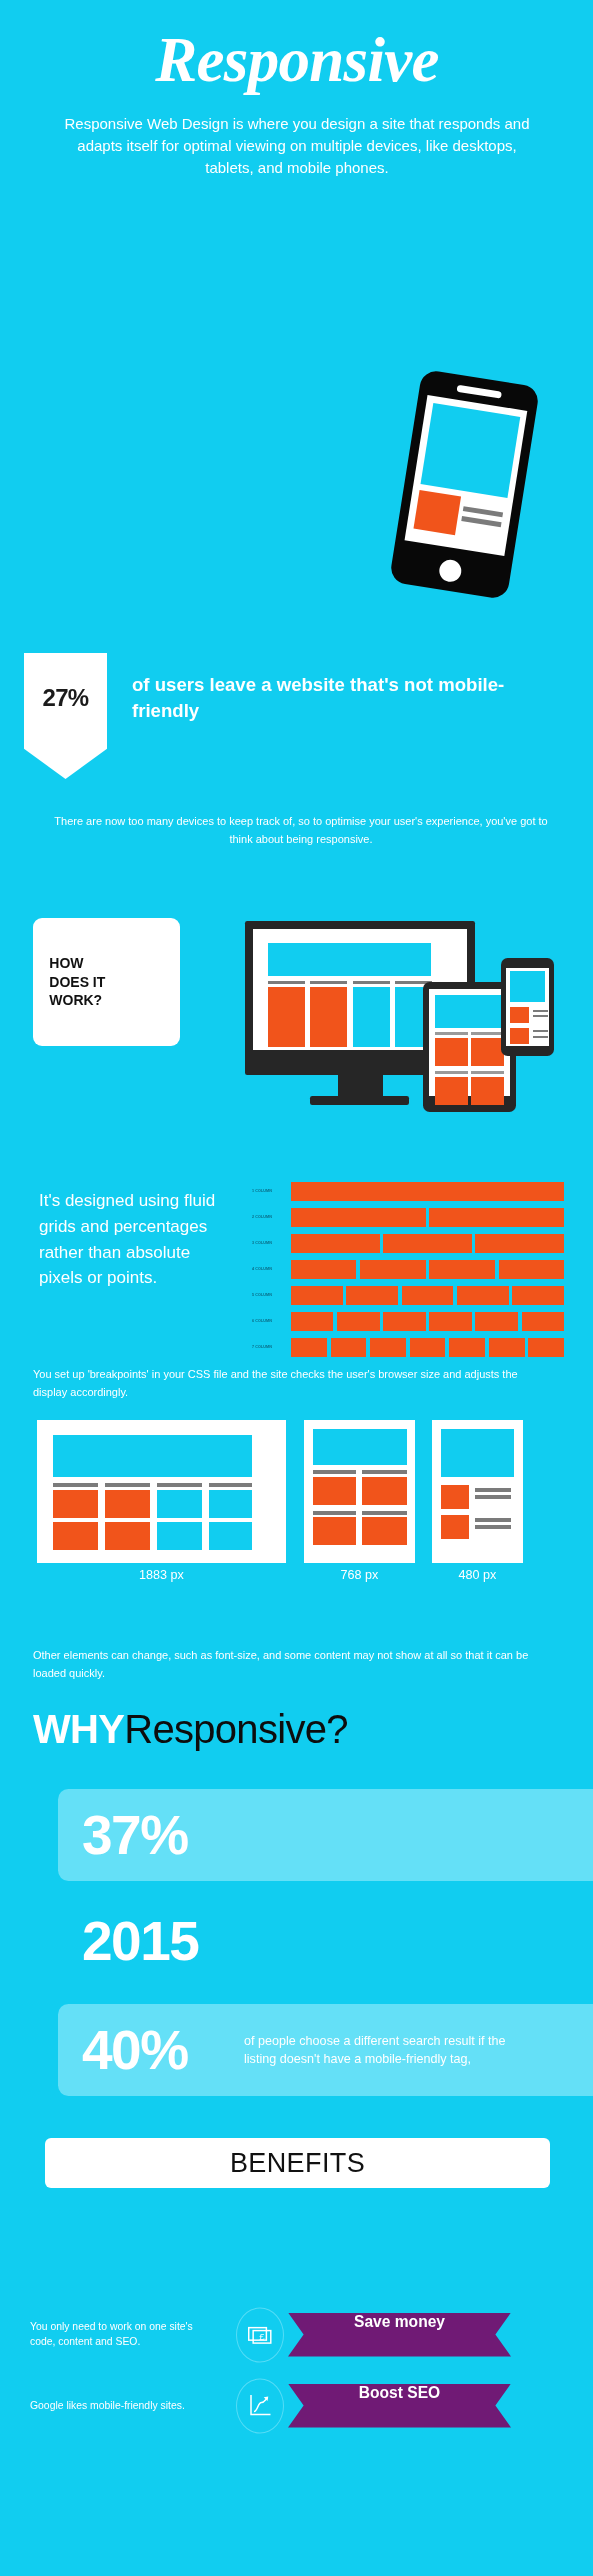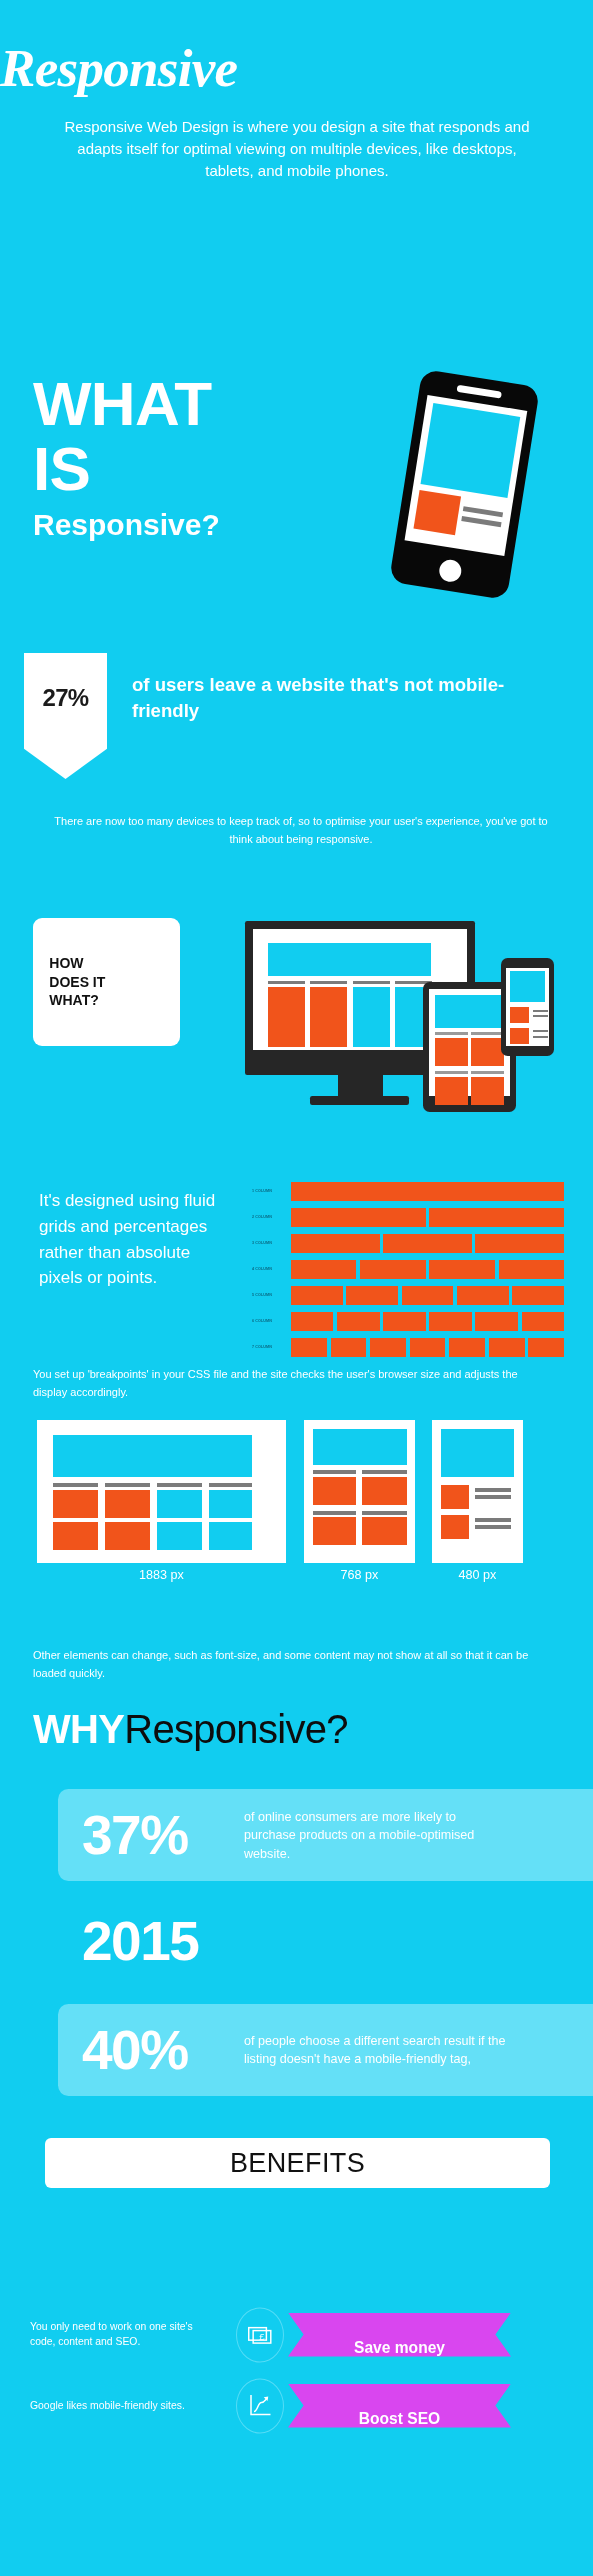--- a/index.html
+++ b/index.html
@@ -15,23 +15,23 @@
     height:2576px;
     background:#11CDF0;
     overflow:hidden;
   }
 
   
   .hdr{ position:absolute; left:0; top:0; width:594px; }
   .hdr-l1{
     font-family:"Liberation Serif", serif;
     font-style:italic; font-weight:bold;
-    color:#ffffff; font-size:53px; letter-spacing:-0.7px;
-    line-height:1.0;
-    margin-top:42px;
+    color:#ffffff; font-size:63px; letter-spacing:-0.7px;
+    text-align:center; line-height:1.0;
+    margin-top:29px;
   }
   .hdr-l2{
     font-family:"Liberation Serif", serif;
     font-weight:bold; color:#ffffff;
     font-size:52px; letter-spacing:1.5px;
     text-align:center; line-height:1.05;
     margin-top:4.5px;
   }
   .hdr-sub{
     color:#ffffff; font-size:15px; line-height:1.45;
@@ -213,43 +213,38 @@
     position:absolute; left:0; top:50%; transform:translateY(-50%);
     width:186px; color:#ffffff; font-size:10.4px; line-height:1.5;
   }
   .brow2 .ico{
     position:absolute; left:206px; top:50%; transform:translateY(-50%);
     width:46px; height:53px; border:1.5px solid #55DCF6; border-radius:50%;
     display:flex; align-items:center; justify-content:center;
   }
   .brow2 .ban{
     position:absolute; left:258px; top:50%; transform:translateY(-50%);
-    width:223px; height:44px; background:#d946ef;
+    width:223px; height:44px; background:#701a75;
     clip-path:polygon(0 0, 100% 0, 93% 50%, 100% 100%, 0 100%, 7% 50%);
-    display:flex; align-items:flex-end; justify-content:center;
+    display:flex; align-items:flex-start; justify-content:center;
   }
   .brow2 .ban span{
     color:#ffffff; font-weight:bold; font-size:15.6px; text-align:center; line-height:1.15;
   }
 </style>
 </head>
 <body>
 
 <div class="page">
 
   <div class="hdr">
     <div class="hdr-l1">Responsive</div>
     <div class="hdr-sub">Responsive Web Design is where you design a site that responds and adapts itself for optimal viewing on multiple devices, like desktops, tablets, and mobile phones.</div>
   </div>
 
-  <div class="whatis">
-    <div class="big">WHAT</div>
-    <div class="med">IS</div>
-    <div class="small">Responsive?</div>
-  </div>
 
   <div class="phone-wrap">
     <div class="phone">
       <div class="speaker"></div>
       <div class="scr">
         <div class="blk-cyan"></div>
         <div class="blk-or"></div>
         <div class="ln ln1"></div>
         <div class="ln ln2"></div>
       </div>
@@ -259,21 +254,21 @@
 
   <div class="ribbon">
     <span>27%</span>
   </div>
   <div class="ribbon-txt">of users leave a website that's not mobile-friendly</div>
   <div class="note1">There are now too many devices to keep track of, so to optimise your user's experience, you've got to think about being responsive.</div>
 
   <div class="howbox">
     <div>HOW</div>
     <div>DOES IT</div>
-    <div>WHAT?</div>
+    <div>WORK?</div>
   </div>
 
   <div class="devices">
     <div class="monitor">
       <div class="inner">
         <div class="hero"></div>
         <div class="mrow" style="top:52px;">
           <div class="mcell" style="left:0;">
               <div class="mbar"></div>
               <div class="mblk" style="background:#F1541B;margin-top:3px;"></div>
@@ -448,21 +443,20 @@
   </div>
 
   <div class="note3">Other elements can change, such as font-size, and some content may not show at all so that it can be loaded quickly.</div>
 
   <div class="why">
     <span class="w1">WHY</span><span class="w2">Responsive?</span>
   </div>
 
   <div class="stat card s1">
     <div class="num">37%</div>
-    <div class="desc">of online consumers are more likely to purchase products on a mobile-optimised website.</div>
   </div>
   <div class="stat s2">
     <div class="num">2015</div>
   </div>
   <div class="stat card s3">
     <div class="num">40%</div>
     <div class="desc">of people choose a different search result if the listing doesn't have a mobile-friendly tag,</div>
   </div>
 
   <div class="benefits">

